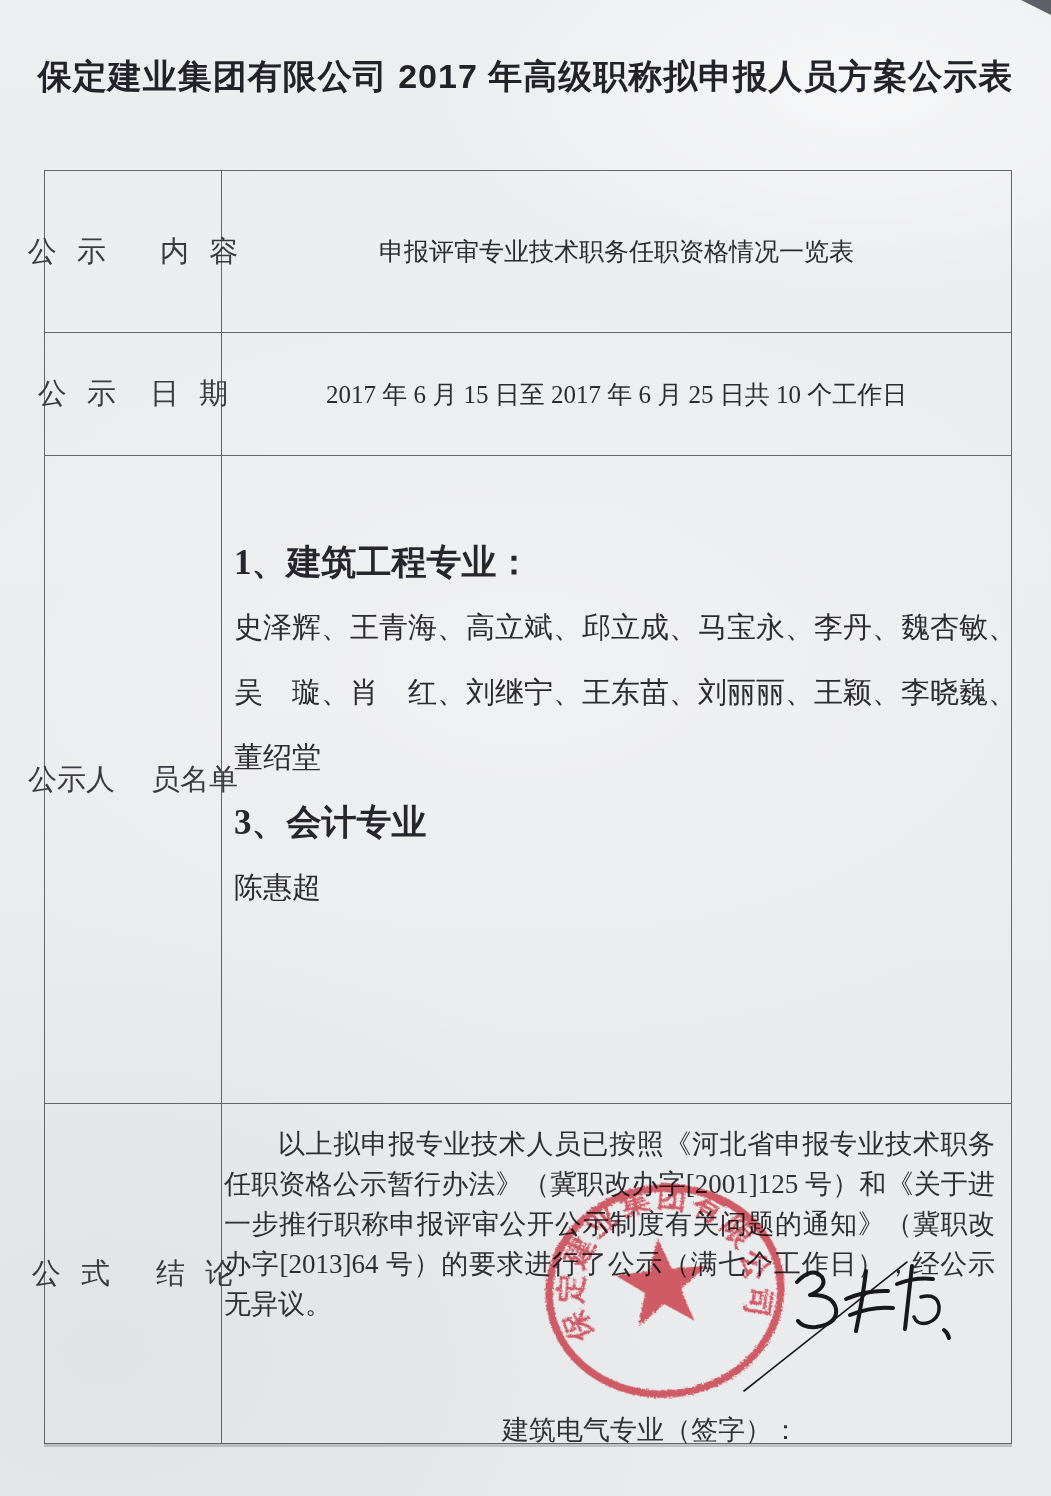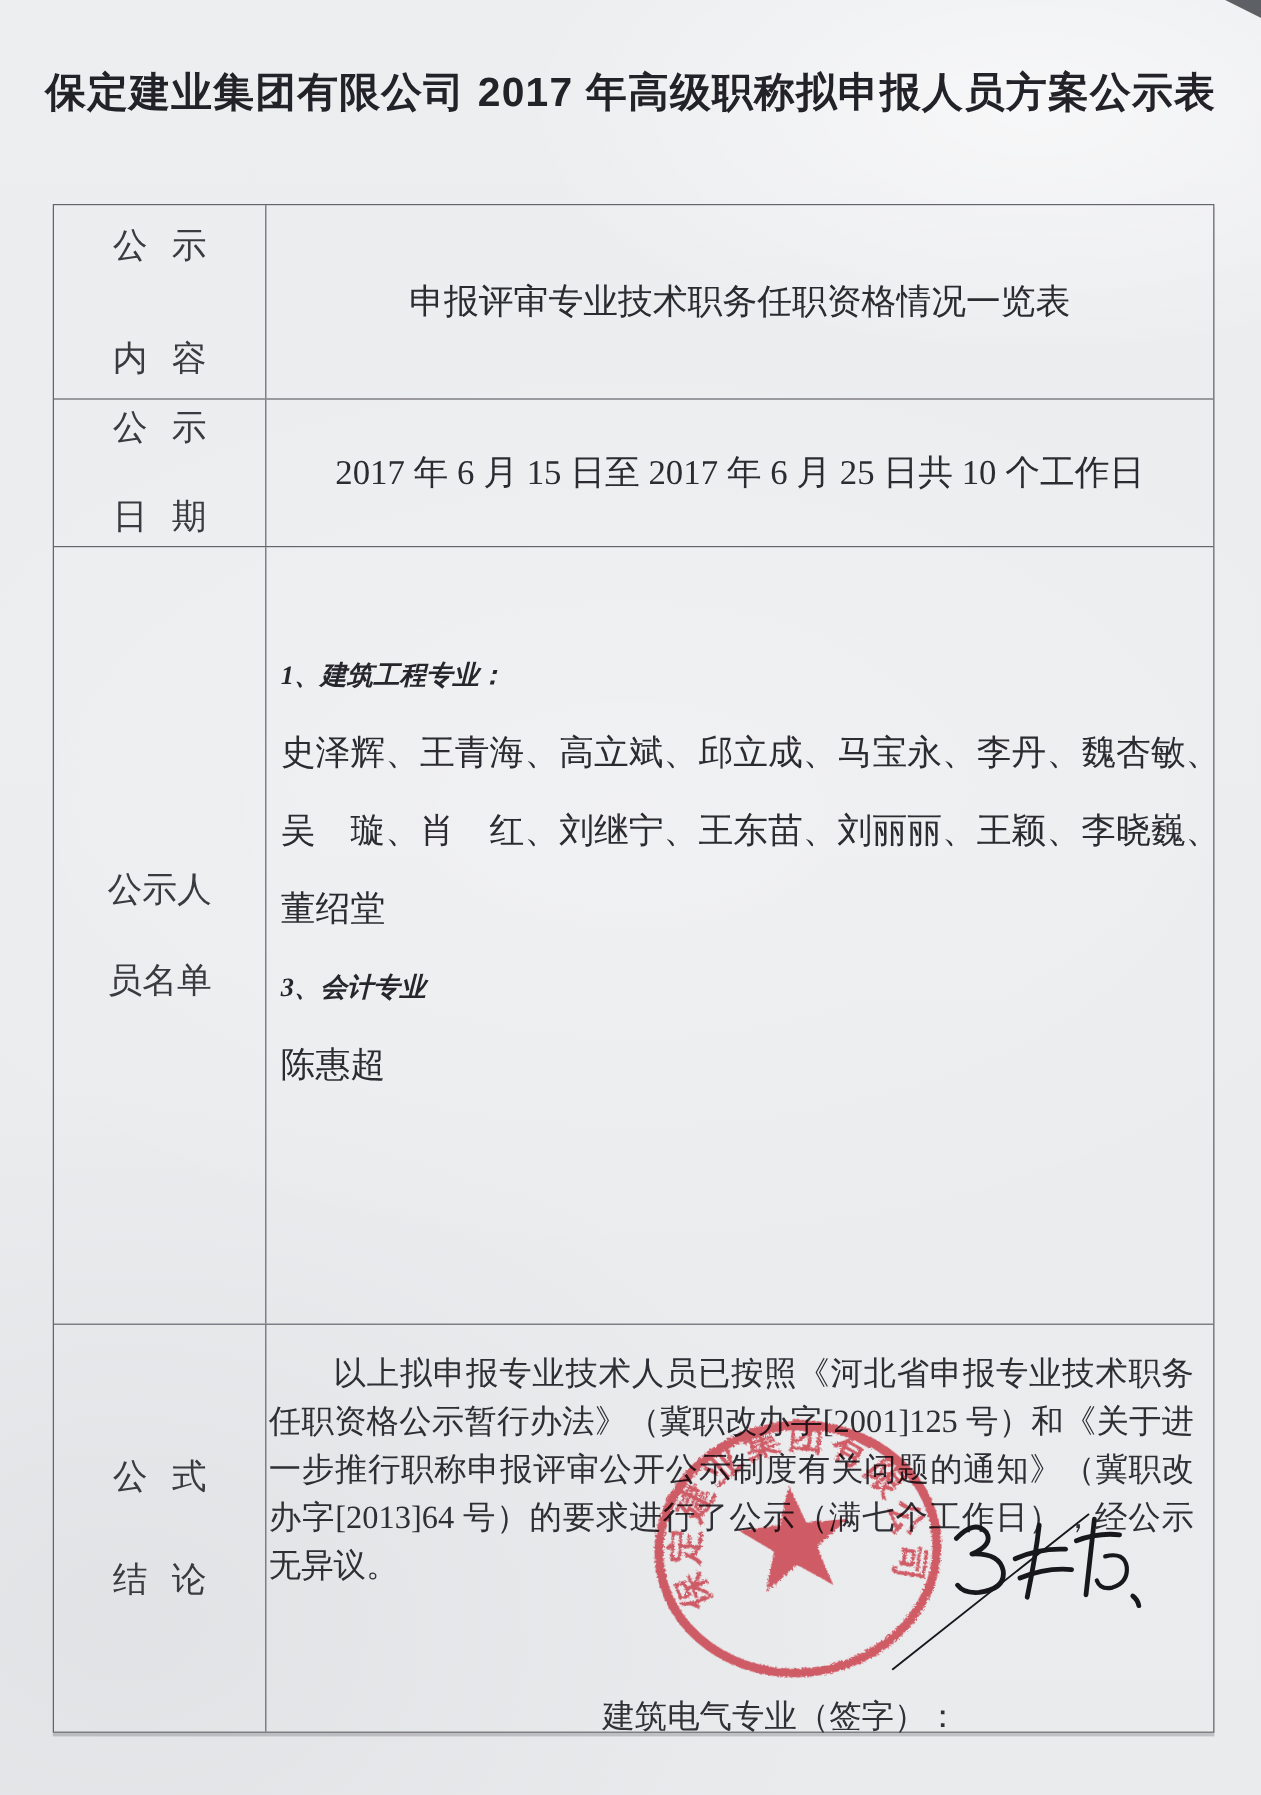--- a/index.html
+++ b/index.html
@@ -31,33 +31,33 @@
     background:transparent;
   }
   .row{display:flex;border-top:1.5px solid #64646b;min-height:0;}
   .row:first-child{border-top:none;}
   .row1{height:161px;}
   .row2{height:122px;}
   .row3{height:647px;}
   .row4{flex:1;}
   .label-cell{
     width:176px;flex:0 0 176px;border-right:1.5px solid #64646b;
-    display:flex;flex-direction:column;align-items:center;justify-content:center;
+    display:flex;align-items:center;justify-content:center;
     font-size:29px;color:#3a3a40;
   }
   .label-cell span{word-spacing:13px;white-space:pre;}
   .gap-a{gap:54px;}
   .gap-b{gap:34px;}
   .gap-c{gap:36px;}
   .gap-d{gap:46px;}
   .content-cell{flex:1;position:relative;min-width:0;}
-  .center-cell{display:flex;align-items:center;justify-content:center;font-size:29px;}
+  .center-cell{display:flex;align-items:center;justify-content:center;font-size:25px;}
   .names-cell{padding:74px 10px 0 12px;}
   .name-line{height:65px;display:flex;align-items:center;font-size:29px;white-space:pre;}
-  .name-line.bold{font-weight:bold;font-size:22px;color:#26262c;font-style:italic;}
+  .name-line.bold{font-weight:bold;font-size:35px;color:#26262c;}
   .concl-par{
     margin:20px 16px 0 2px;font-size:27px;line-height:40px;
     text-indent:54px;text-align:justify;color:#2e2e34;
   }
   .sign-block{margin:6px 0 0 280px;font-size:27px;line-height:40px;white-space:pre;color:#303036;}
   .overlay{position:absolute;left:0;top:0;pointer-events:none;}
   .stamp-layer{mix-blend-mode:multiply;}
 </style>
 </head>
 <body>

